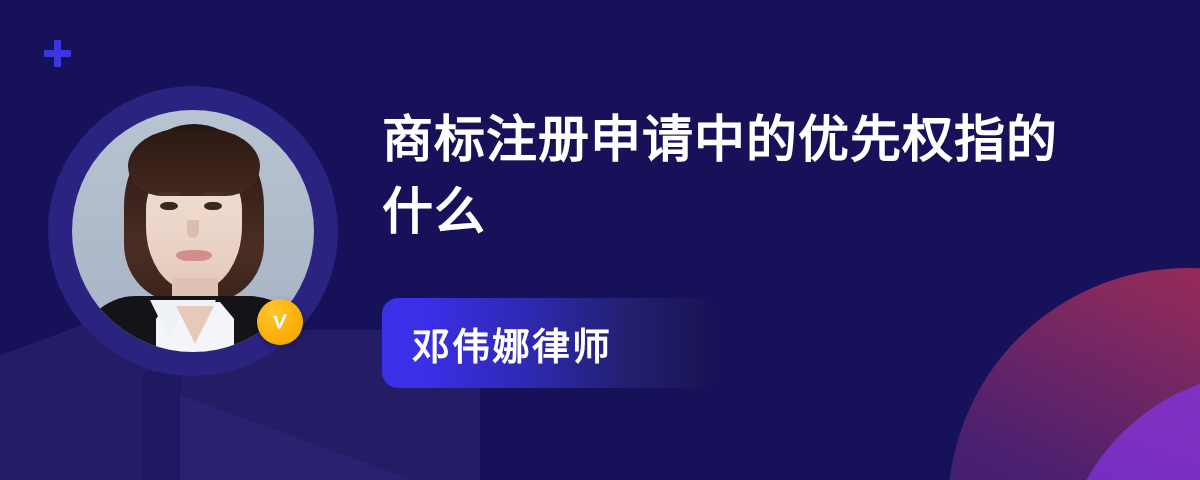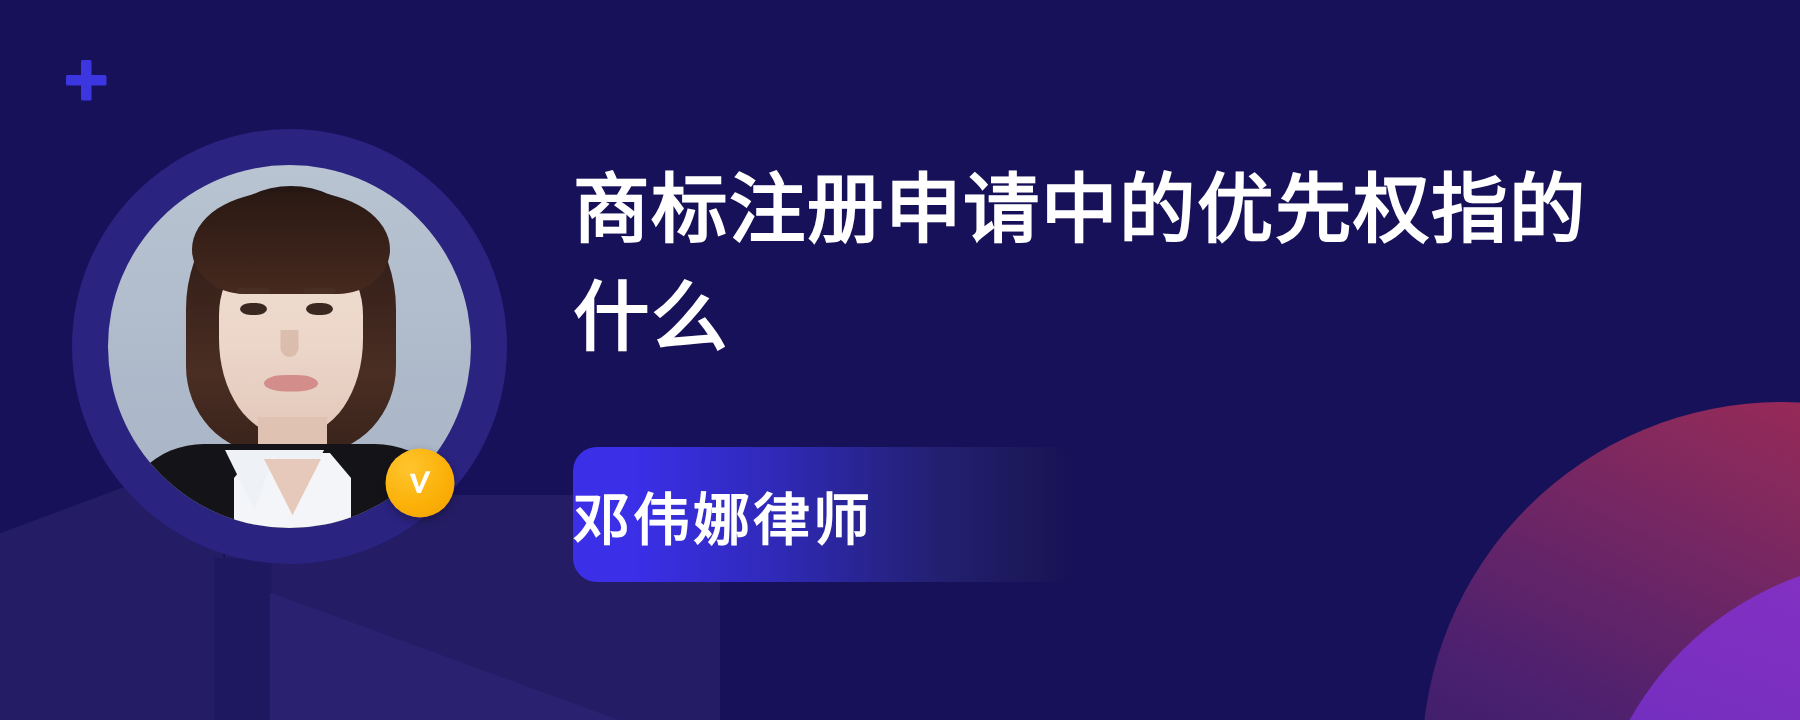--- a/index.html
+++ b/index.html
@@ -299,20 +299,21 @@
     border-radius: 16px;
     background: linear-gradient(90deg, #3b2fe8 0%, #3b2fe8 12%, #2f29b4 42%, #232072 72%, #1b1758 92%, rgba(23,17,89,0) 100%);
     display: flex;
     align-items: center;
   }
   .name-text {
     color: #ffffff;
     font-size: 38px;
     font-weight: bold;
     letter-spacing: 2px;
+    padding-left: 30px;
     white-space: nowrap;
   }
 </style>
 </head>
 <body>
 
 <div class="banner">
 
   <div class="bg-base"></div>
   <div class="bg-poly-left"></div>

